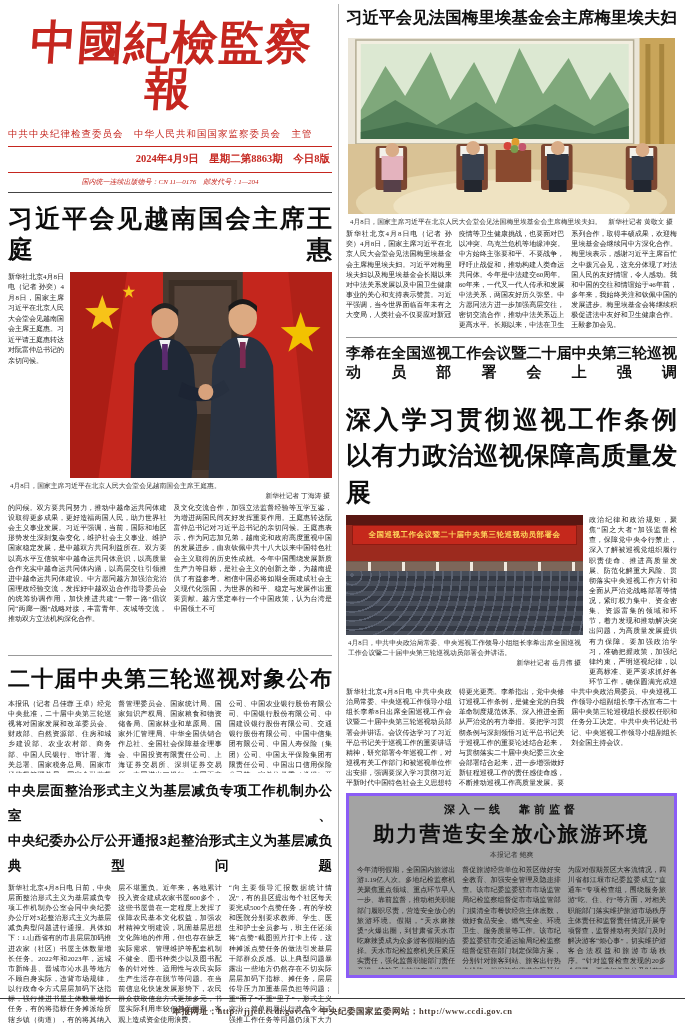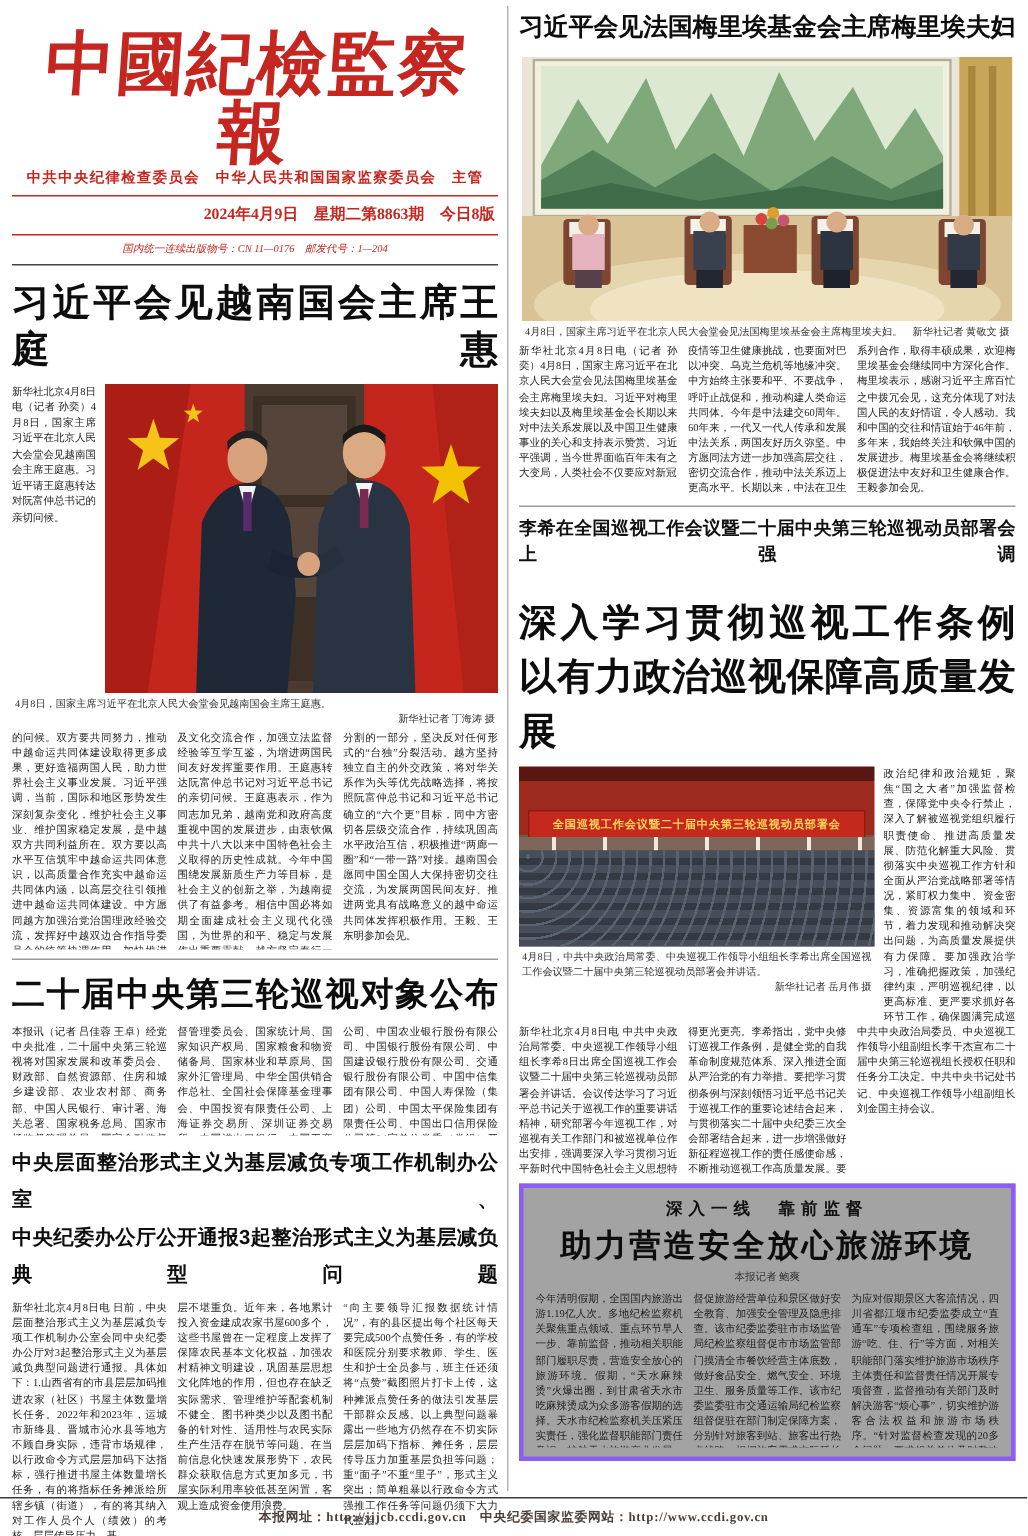--- a/index.html
+++ b/index.html
@@ -7,37 +7,37 @@
         font-family:"Liberation Serif",serif;color:#1a1a1a;overflow:hidden;box-sizing:border-box;}
   .main{display:flex;height:998px;}
   .half-left{width:338px;padding:0 6px 0 8px;box-sizing:border-box;}
   .vdiv{width:1px;background:#b5b5b5;margin:4px 0;}
   .half-right{flex:1;padding:0 8px 0 7px;box-sizing:border-box;}
 
   
   .mh-title{margin-top:20px;text-align:center;font-family:"Liberation Serif",serif;
     font-weight:900;font-size:46px;line-height:1.0;color:#c5261f;letter-spacing:1px;
     transform:skewX(-4deg);}
-  .mh-sup{margin-top:0;text-align:center;color:#c5261f;font-size:9.5px;font-weight:bold;letter-spacing:1px;}
+  .mh-sup{margin-top:16px;text-align:left;color:#c5261f;font-size:9.5px;font-weight:normal;letter-spacing:1px;}
   .mh-rule{height:1px;background:#c5261f;margin:5px 0 4px;}
   .mh-rule.dark{background:#444;margin-top:5px;}
   .mh-dates{display:flex;justify-content:flex-end;color:#c5261f;font-size:10.5px;font-weight:bold;padding:1px 2px;}
   .mh-pub{text-align:center;color:#c5261f;font-size:7px;font-style:italic;margin-top:2px;}
 
   
   .head-vn{margin:10px 0 6px;font-family:"Liberation Sans",sans-serif;font-weight:700;font-size:25px;
     line-height:1.25;text-align:justify;text-align-last:justify;color:#0d0d0d;}
   .head-fr{margin:7px 0 9px;font-family:"Liberation Sans",sans-serif;font-weight:900;font-size:16.5px;
     text-align:justify;text-align-last:justify;color:#0d0d0d;}
   .head-xs{margin:8px 0 5px;font-family:"Liberation Serif",serif;font-weight:900;font-size:22px;
     text-align:justify;text-align-last:justify;color:#0d0d0d;}
   .head-jf{margin:6px 0 4px;font-family:"Liberation Sans",sans-serif;font-weight:900;font-size:13.5px;
     line-height:1.85;text-align:justify;color:#0d0d0d;}
   .head-jf div{text-align-last:justify;}
-  .kicker-lx{margin:5px 0 2px;font-family:Liberation Serif, serif;font-weight:bold;font-size:12px;
+  .kicker-lx{margin:5px 0 2px;font-family:Liberation Serif, serif;font-weight:bold;font-size:15px;
     text-align:justify;text-align-last:justify;color:#111;}
   .head-lx{font-family:"Liberation Serif",serif;font-weight:900;font-size:25px;line-height:1.45;
     text-align:justify;color:#0d0d0d;margin-bottom:4px;margin-top:20px;}
   .head-lx div{text-align-last:justify;}
 
   
   .cols{display:flex;gap:7px;justify-content:center;}
   .col{flex:1;font-size:7px;line-height:1.45;text-align:justify;overflow:hidden;color:#222;}
   .h-vnbody .col{height:146px;}
   .h-frbody .col{height:102px;}
@@ -56,21 +56,21 @@
   .caption{font-size:6.8px;line-height:1.5;color:#333;margin:3px 2px 2px;text-align:justify;}
   .caption .credit{display:block;text-align:right;}
   .caption-center{text-align:center;}
   .hr{height:1px;background:#999;margin:6px 0;}
 
   
   .lx-row{display:flex;gap:6px;margin-top:4px;}
   .lx-left{width:237px;}
   .photo-conf{height:120px;position:relative;overflow:hidden;
     background:linear-gradient(#5a1712 0 10px,#9c2a1e 10px 46px,#6e584a 46px 56px,#3c414d 56px 100%);}
-  .conf-banner{position:absolute;top:29px;left:6px;right:6px;height:18px;background:#c5281c;
+  .conf-banner{position:absolute;top:10px;left:6px;right:6px;height:18px;background:#c5281c;
     border:1px solid #8e1b12;color:#ffd65c;font-size:7.5px;font-weight:bold;text-align:center;line-height:17px;
     font-family:"Liberation Sans",sans-serif;letter-spacing:0.5px;}
   .conf-crowd{position:absolute;top:56px;left:0;right:0;bottom:0;
     background-image:repeating-radial-gradient(circle at 6px 4px,#5a6170 0 1.6px,transparent 1.6px 9px),
       repeating-linear-gradient(#474d59 0 5px,#343944 5px 10px);}
   .conf-rostrum{position:absolute;top:47px;left:0;right:0;height:9px;
     background:repeating-linear-gradient(90deg,#7d675a 0 22px,#efe9df 22px 25px,#7d675a 25px 34px);}
   .lx-side{flex:1;font-size:7px;line-height:1.45;text-align:justify;height:172px;overflow:hidden;}
 
   
@@ -146,21 +146,20 @@
             </svg>
           </div>
         </div>
         <div class="caption">
           <span>4月8日，国家主席习近平在北京人民大会堂会见越南国会主席王庭惠。</span>
           <span class="credit">新华社记者 丁海涛 摄</span>
         </div>
         <div class="cols h-vnbody">
           <div class="col">的问候。双方要共同努力，推动中越命运共同体建设取得更多成果，更好造福两国人民，助力世界社会主义事业发展。习近平强调，当前，国际和地区形势发生深刻复杂变化，维护社会主义事业、维护国家稳定发展，是中越双方共同利益所在。双方要以高水平互信筑牢中越命运共同体意识，以高质量合作充实中越命运共同体内涵，以高层交往引领推进中越命运共同体建设。中方愿同越方加强治党治国理政经验交流，发挥好中越双边合作指导委员会的统筹协调作用，加快推进共建“一带一路”倡议同“两廊一圈”战略对接，丰富青年、友城等交流，推动双方立法机构深化合作。</div>
           <div class="col">及文化交流合作，加强立法监督经验等互学互鉴，为增进两国民间友好发挥重要作用。王庭惠转达阮富仲总书记对习近平总书记的亲切问候。王庭惠表示，作为同志加兄弟，越南党和政府高度重视中国的发展进步，由衷钦佩中共十八大以来中国特色社会主义取得的历史性成就。今年中国围绕发展新质生产力等目标，是社会主义的创新之举，为越南提供了有益参考。相信中国必将如期全面建成社会主义现代化强国，为世界的和平、稳定与发展作出重要贡献。越方坚定奉行一个中国政策，认为台湾是中国领土不可</div>
-          <div class="col">分割的一部分，坚决反对任何形式的“台独”分裂活动。越方坚持独立自主的外交政策，将对华关系作为头等优先战略选择，将按照阮富仲总书记和习近平总书记确立的“六个更”目标，同中方密切各层级交流合作，持续巩固高水平政治互信，积极推进“两廊一圈”和“一带一路”对接。越南国会愿同中国全国人大保持密切交往交流，为发展两国民间友好、推进两党具有战略意义的越中命运共同体发挥积极作用。王毅、王东明参加会见。</div>
         </div>
       </div>
 
       <div class="hr"></div>
 
       <div>
         <div class="head-xs">二十届中央第三轮巡视对象公布</div>
         <div class="cols h-xsbody">
           <div class="col">本报讯（记者 吕佳蓉 王卓）经党中央批准，二十届中央第三轮巡视将对国家发展和改革委员会、财政部、自然资源部、住房和城乡建设部、农业农村部、商务部、中国人民银行、审计署、海关总署、国家税务总局、国家市场监督管理总局、国家金融监督管理总局、中国证券监</div>
           <div class="col">督管理委员会、国家统计局、国家知识产权局、国家粮食和物资储备局、国家林业和草原局、国家外汇管理局、中华全国供销合作总社、全国社会保障基金理事会、中国投资有限责任公司、上海证券交易所、深圳证券交易所、中国进出口银行、中国工商银行股份有限</div>

